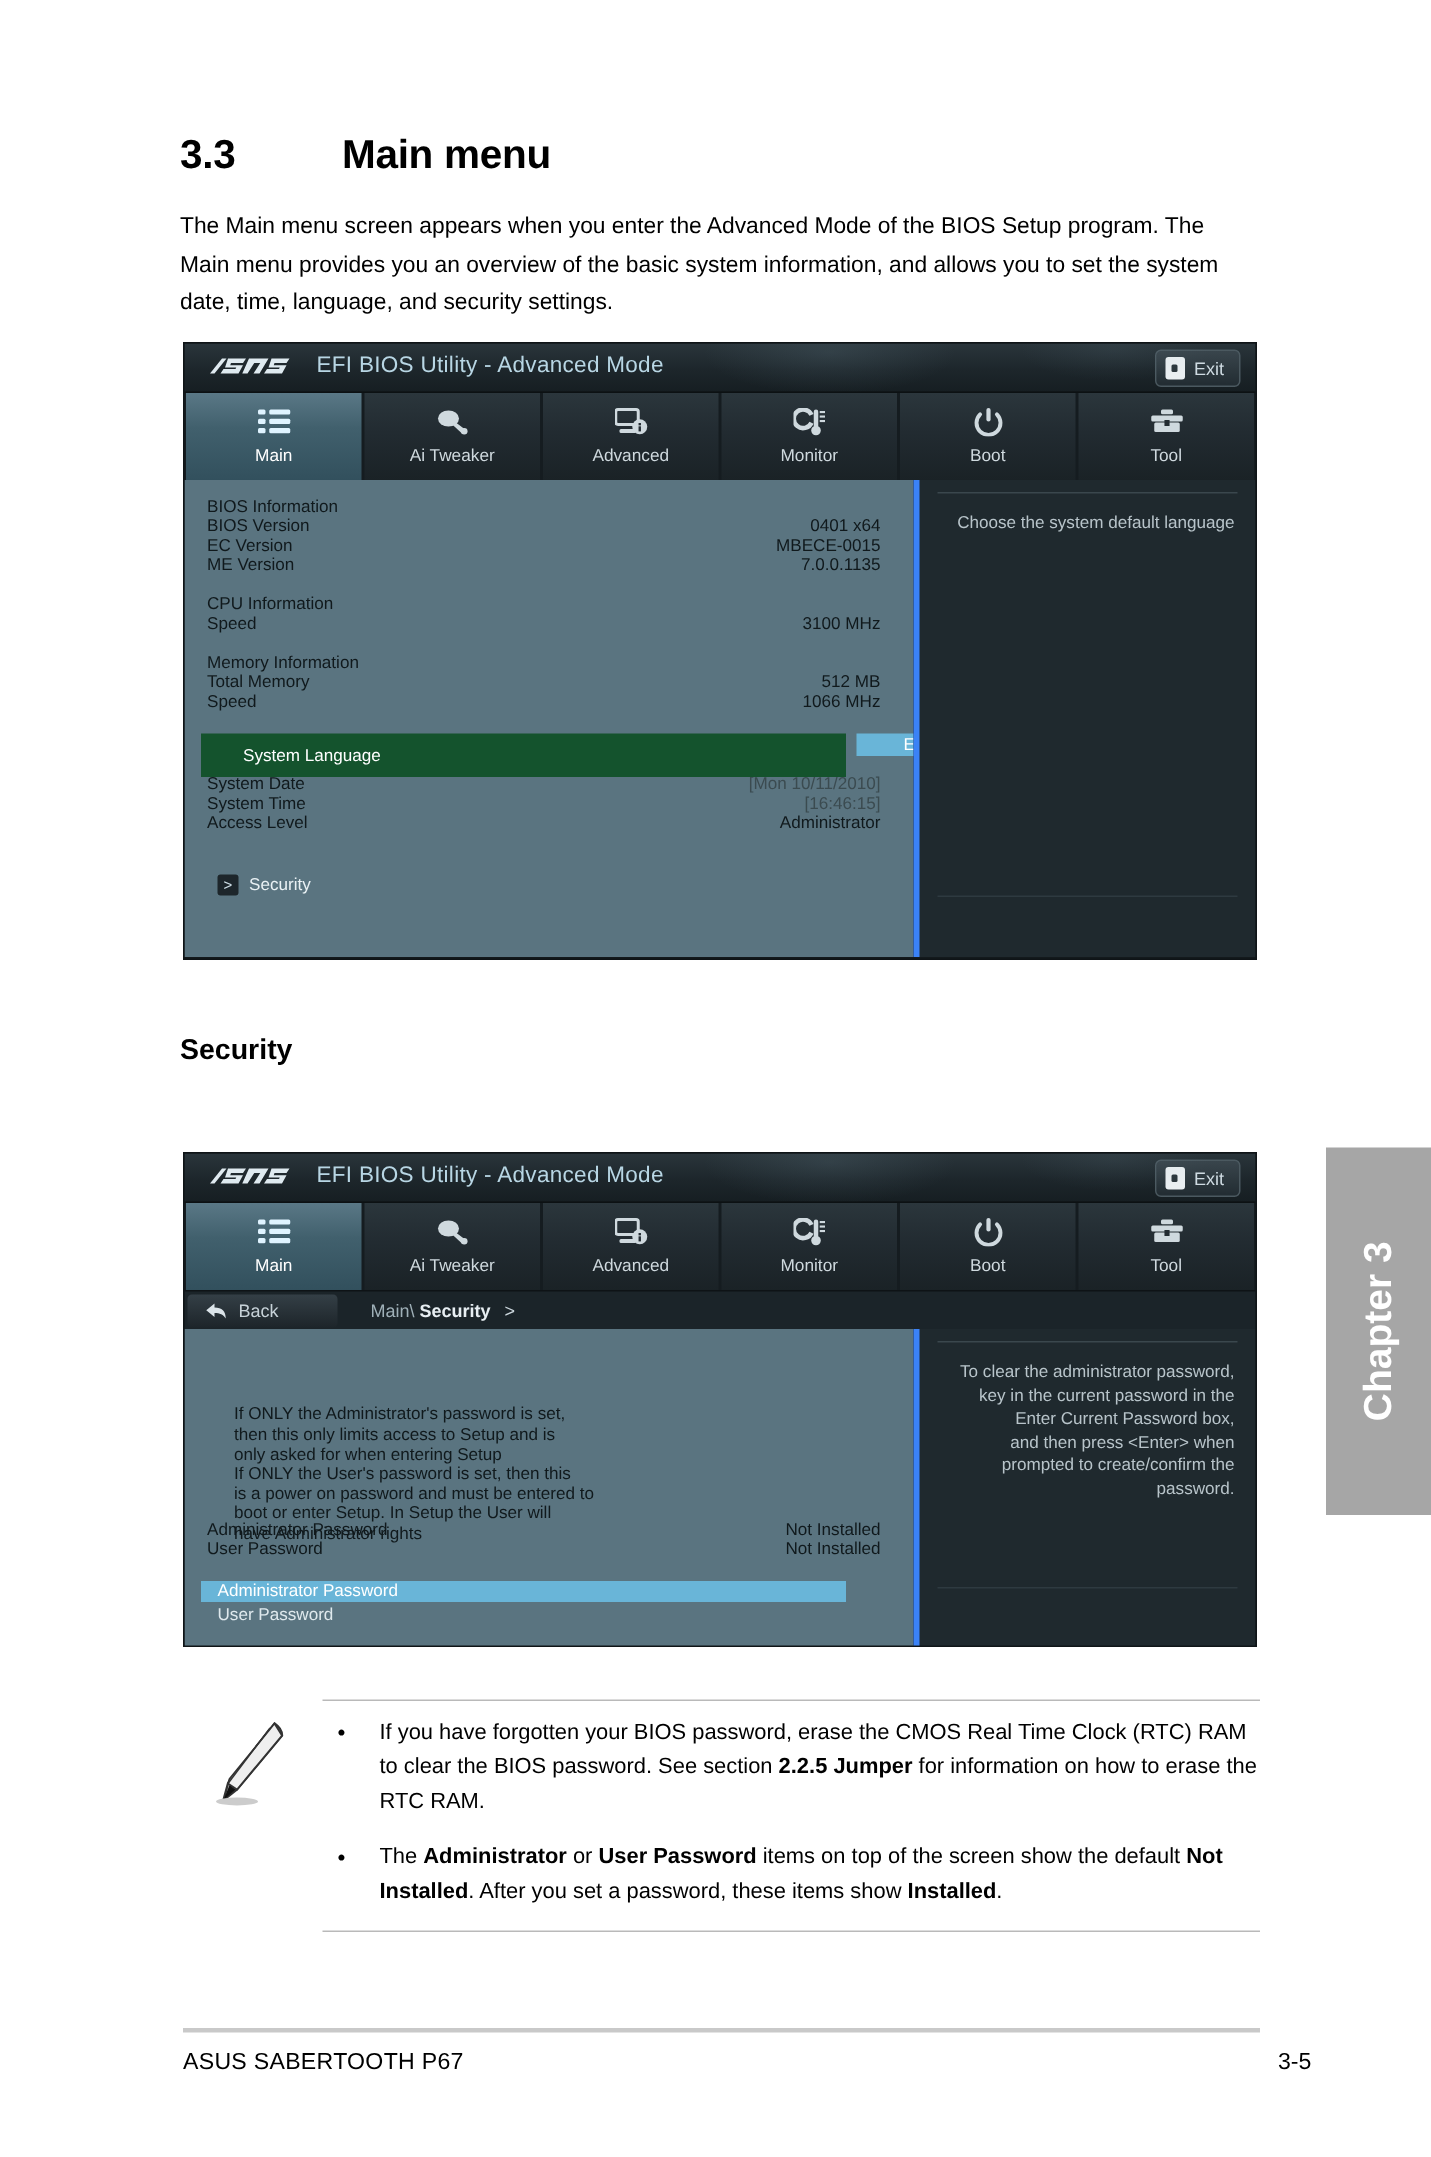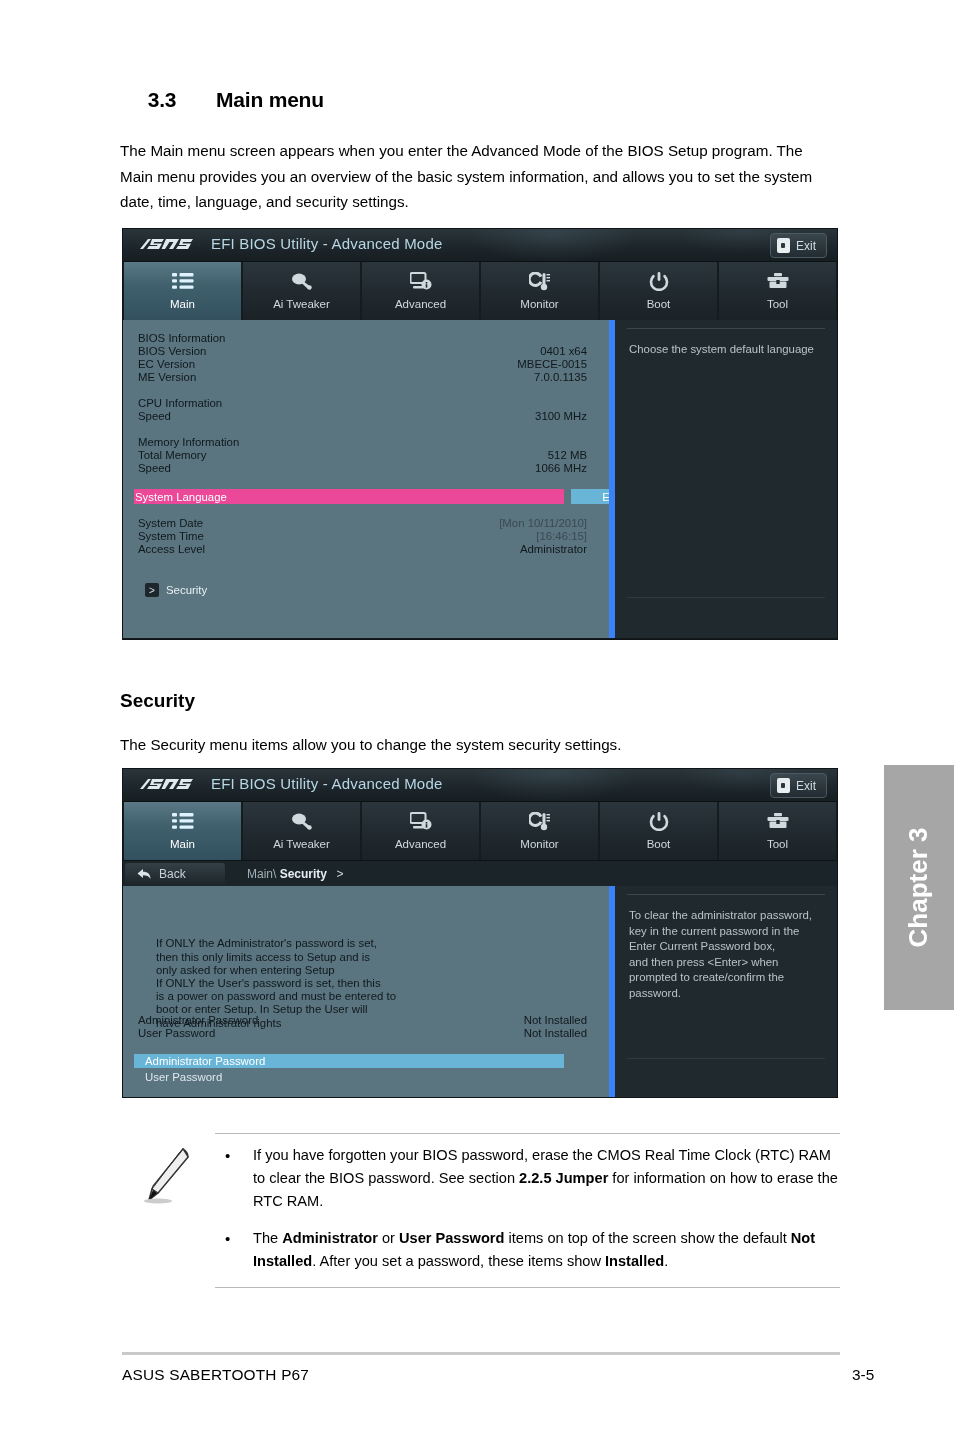--- a/index.html
+++ b/index.html
@@ -8,24 +8,23 @@
     background:#ffffff;
     font-family:"Liberation Sans", sans-serif;
     color:#000;
     position:relative;
     overflow:hidden;
   }
   .page{position:relative;width:954px;height:1438px;}
 
   
   .sec-head{
-    position:absolute; left:108px; top:88px;
-    font-size:21px; font-weight:bold; letter-spacing:-0.2px;
+    position:absolute; left:120px; top:88px;
+    font-size:27px; font-weight:bold; letter-spacing:-0.2px;
     white-space:nowrap;
-    text-align:center;
   }
   .sec-head .num{display:inline-block;width:108px;}
   .intro{
     position:absolute; left:120px; top:138px; width:700px;
     font-size:15.2px; line-height:25.5px;
   }
   .sub-head{
     position:absolute; left:120px; top:690px;
     font-size:19px; font-weight:bold;
   }
@@ -127,21 +126,22 @@
   
   .bios-body{display:flex;}
   .pane-left{
     width:486px; background:#5a7480; position:relative;
     box-sizing:border-box;
   }
   #bios-main .pane-left{height:318px;}
   #bios-security .pane-left{height:213px;}
   .pane-right{
     flex:1; background:#1f292e; position:relative; box-sizing:border-box;
-    border-left:6px solid #3b82f6;
+    border-left:4px solid #3b82f6;
+    text-align:right;
   }
   .pane-right::before{
     content:""; position:absolute; left:12px; right:12px; top:8px;
     height:1px; background:#3a474d;
   }
   .pane-right::after{
     content:""; position:absolute; left:12px; right:12px; bottom:40px;
     height:1px; background:#2e3a40;
   }
   .help-text{
@@ -159,23 +159,23 @@
     font-size:11.4px; color:#10191c;
     box-sizing:border-box;
   }
   .row .k{white-space:nowrap;}
   .row .v{white-space:nowrap;}
   .row.dim .v{color:#3b4b50;}
   .spacer{height:13px;}
   .spacer.s2{height:14px;}
   .sel-wrap{position:relative;height:15px;}
   .selbar{
-    position:absolute; left:11px; top:0; width:430px; height:15px;
-    background:#ec4899;
-    display:flex; align-items:center; padding-left:1px; box-sizing:border-box;
+    position:absolute; left:11px; top:0; width:430px; height:29px;
+    background:#14532d;
+    display:flex; align-items:center; padding-left:28px; box-sizing:border-box;
     font-size:11.4px; color:#ffffff;
   }
   .selval{
     position:absolute; left:448px; top:0; width:100px; height:15px;
     background:#69b5d8;
     display:flex; align-items:center; justify-content:center;
     font-size:11.4px; color:#ffffff;
   }
   .submenu{
     display:flex; align-items:center; gap:7px;
@@ -411,21 +411,20 @@
           </div>
         </div>
       </div>
       <div class="pane-right">
         <div class="help-text">Choose the system default language</div>
       </div>
     </div>
   </div>
 
   <div class="sub-head">Security</div>
-  <div class="sub-intro">The Security menu items allow you to change the system security settings.</div>
 
   <div class="bios" id="bios-security">
 
     <div class="bios-titlebar">
       <div class="asus-logo">
         <svg width="66" height="17" viewBox="0 0 66 17">
           <path d="M2 13 L10 3 L13 3 L5 13 Z" fill="#dfeaf0"></path>
           <path d="M14 3 L26 3 L24 6 L16 6 L15.5 7.5 L24 7.5 L21 13 L9 13 L11 10 L19 10 L19.5 9 L12 9 Z" fill="#dfeaf0"></path>
           <path d="M28 3 L41 3 L35 13 L31 13 L35.5 6 L31.5 6 L27 13 L23.5 13 Z" fill="#dfeaf0"></path>
           <path d="M43 3 L55 3 L53 6 L45 6 L44.5 7.5 L53 7.5 L50 13 L38 13 L40 10 L48 10 L48.5 9 L41 9 Z" fill="#dfeaf0"></path>

